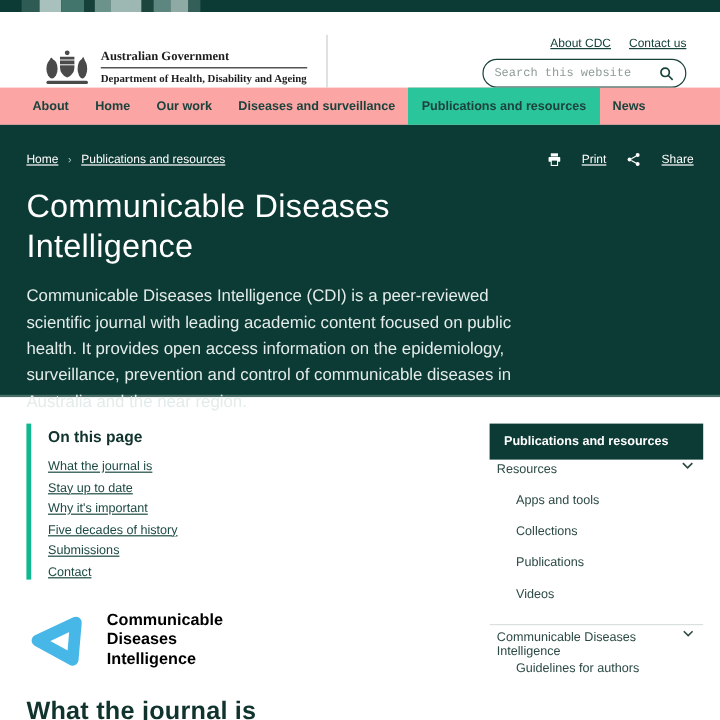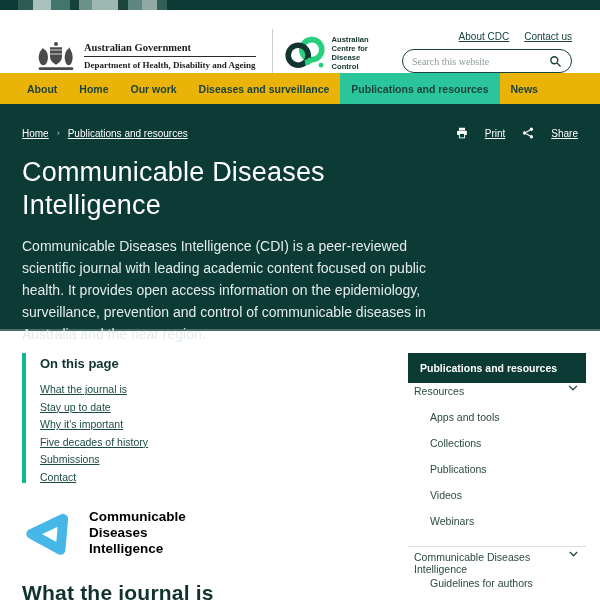--- a/index.html
+++ b/index.html
@@ -27,26 +27,26 @@
   .header-divider { width:1px; height:44px; background:#c8d1cf; margin:0 12px 0 16px; }
   .cdc-logo { display:flex; align-items:center; gap:7px; }
   .cdc-logo svg { width:40px; height:38px; }
   .cdc-logo-text { font-size:7.6px; font-weight:700; color:#12332e; line-height:1.18; }
   .header-right { margin-left:auto; display:flex; flex-direction:column; align-items:flex-end; gap:7px; }
   .header-links { display:flex; gap:15px; font-size:10px; }
   .header-links a { color:#17413b; text-decoration:underline; }
   .search-box { width:170px; height:24px; border:1.5px solid #17413b; border-radius:13px;
     display:flex; align-items:center; padding:0 9px; background:#fff; }
   .search-box input { border:0; outline:0; flex:1; font-size:10px; color:#333;
-    font-family:Liberation Serif, serif; background:transparent; min-width:0; }
+    font-family:Liberation Mono, monospace; background:transparent; min-width:0; }
   .search-box input::placeholder { color:#8d9c99; }
   .search-box svg { width:13px; height:13px; flex-shrink:0; }
 
   
-  .nav { height:31px; display:flex; align-items:stretch; padding-left:16px; background:#eab308; }
+  .nav { height:31px; display:flex; align-items:stretch; padding-left:16px; background:#fca5a5; }
   .nav-item { display:flex; align-items:center; padding:0 11px; font-size:10.5px;
     font-weight:600; color:#1b433c; text-decoration:none; }
   .nav-item.active { background:#2bc59b; }
 
   
   .hero { background:#0c3a34; height:227px; padding:0 22px; color:#fff;
     border-bottom:2px solid #4a6f69; }
   .breadcrumb-row { display:flex; justify-content:space-between; align-items:center;
     padding-top:23px; font-size:10px; }
   .breadcrumb { display:flex; align-items:center; }
@@ -116,34 +116,20 @@
       </g>
     </svg>
     <div class="crest-text">
       <div class="crest-l1">Australian Government</div>
       <div class="crest-l2">Department of Health, Disability and Ageing</div>
     </div>
   </div>
 
   <div class="header-divider"></div>
 
-  <div class="cdc-logo">
-    <svg viewBox="0 0 50 44">
-      <rect x="21" y="4" width="25" height="25" rx="12.5" fill="none" stroke="#26d07c" stroke-width="7"></rect>
-      <rect x="4" y="11" width="25" height="25" rx="12.5" fill="none" stroke="#123530" stroke-width="7"></rect>
-      <path d="M25 33 a12.5 12.5 0 0 0 8 -5" fill="none" stroke="#26d07c" stroke-width="7"></path>
-      <circle cx="45" cy="36" r="3" fill="#26d07c"></circle>
-    </svg>
-    <div class="cdc-logo-text">
-      <div>Australian</div>
-      <div>Centre for</div>
-      <div>Disease</div>
-      <div>Control</div>
-    </div>
-  </div>
 
   <div class="header-right">
     <div class="header-links">
       <a>About CDC</a>
       <a>Contact us</a>
     </div>
     <div class="search-box">
       <input type="text" placeholder="Search this website" style="">
       <svg viewBox="0 0 16 16">
         <circle cx="6.5" cy="6.5" r="4.3" fill="none" stroke="#17413b" stroke-width="1.7"></circle>
@@ -227,21 +213,20 @@
       <a class="side-item top">
         <span>Resources</span>
         <svg viewBox="0 0 11 8">
           <path d="M1 1 l4.5 4.5 L10 1" fill="none" stroke="#2c4a45" stroke-width="1.6"></path>
         </svg>
       </a>
       <a class="side-item sub">Apps and tools</a>
       <a class="side-item sub">Collections</a>
       <a class="side-item sub">Publications</a>
       <a class="side-item sub">Videos</a>
-      <a class="side-item sub">Webinars</a>
       <div class="side-divider"></div>
       <a class="side-item top">
         <span>Communicable Diseases Intelligence</span>
         <svg viewBox="0 0 11 8">
           <path d="M1 1 l4.5 4.5 L10 1" fill="none" stroke="#2c4a45" stroke-width="1.6"></path>
         </svg>
       </a>
       <a class="side-item sub">Guidelines for authors</a>
     </div>
   </aside>

